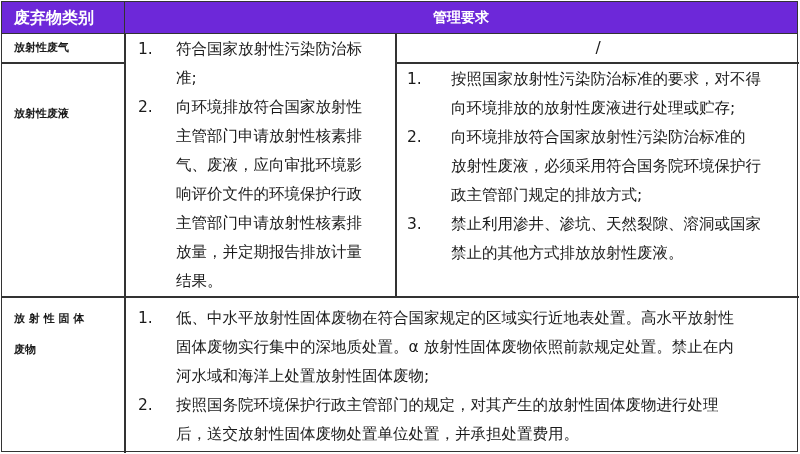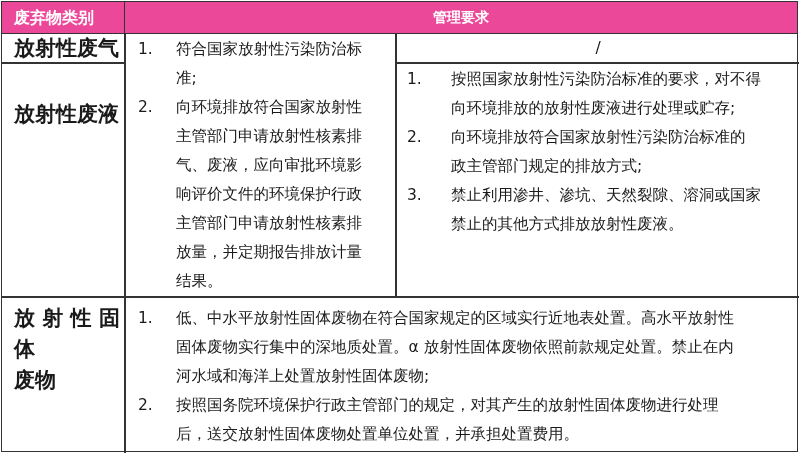--- a/index.html
+++ b/index.html
@@ -1,24 +1,24 @@
 <!DOCTYPE html>
 <html><head>
   <meta charset="utf-8">
   <style>
     html, body { margin: 0; padding: 0; background: #ffffff; }
     body { width: 800px; height: 454px; overflow: hidden; font-family: "DejaVu Sans", "Liberation Sans", sans-serif; color: #1a1a1a; }
     .tbl { position: absolute; left: 1px; top: 1px; width: 797px; height: 451px; border: 1.5px solid #333; box-sizing: border-box; }
-    .hdr { position: absolute; left: 0; top: 0; width: 100%; height: 32px; background: #ec4899; border-bottom: 1.5px solid #333; box-sizing: border-box; }
+    .hdr { position: absolute; left: 0; top: 0; width: 100%; height: 32px; background: #6d28d9; border-bottom: 1.5px solid #333; box-sizing: border-box; }
     .hdr-c1 { position: absolute; left: 0; top: 0; width: 123px; height: 31px; border-right: 1.5px solid #333; box-sizing: border-box; color: #fff; font-size: 16px; font-weight: bold; line-height: 31px; padding-left: 12px; }
     .hdr-c2 { position: absolute; left: 123px; right: 0; top: 0; height: 31px; color: #fff; font-size: 14px; font-weight: bold; line-height: 31px; text-align: center; }
     .cell { position: absolute; box-sizing: border-box; }
     .vline { position: absolute; width: 1.5px; background: #333; }
     .hline { position: absolute; height: 1.5px; background: #333; }
-    .cat { font-size: 21px; font-weight: bold; line-height: 30px; padding-left: 12px; }
+    .cat { font-size: 11px; font-weight: bold; line-height: 30px; padding-left: 12px; }
     .item { position: relative; font-size: 15.5px; line-height: 29px; }
     .num { position: absolute; left: 0; top: 0; width: 30px; }
     .txt { display: block; }
     .slash { text-align: center; font-size: 15.5px; line-height: 29px; }
   </style>
 </head>
 <body>
 
 <div class="tbl">
   <div class="hdr">
@@ -62,20 +62,21 @@
 
   <div class="cell" style="left:405px; top:63px; width:390px;">
     <div class="item" style="padding-left:44px;">
       <span class="num">1.</span>
       <span class="txt">按照国家放射性污染防治标准的要求，对不得</span>
       <span class="txt">向环境排放的放射性废液进行处理或贮存;</span>
     </div>
     <div class="item" style="padding-left:44px;">
       <span class="num">2.</span>
       <span class="txt">向环境排放符合国家放射性污染防治标准的</span>
+      <span class="txt">放射性废液，必须采用符合国务院环境保护行</span>
       <span class="txt">政主管部门规定的排放方式;</span>
     </div>
     <div class="item" style="padding-left:44px;">
       <span class="num">3.</span>
       <span class="txt">禁止利用渗井、渗坑、天然裂隙、溶洞或国家</span>
       <span class="txt">禁止的其他方式排放放射性废液。</span>
     </div>
   </div>
 
   <div class="cell" style="left:136px; top:302px; width:660px;">

